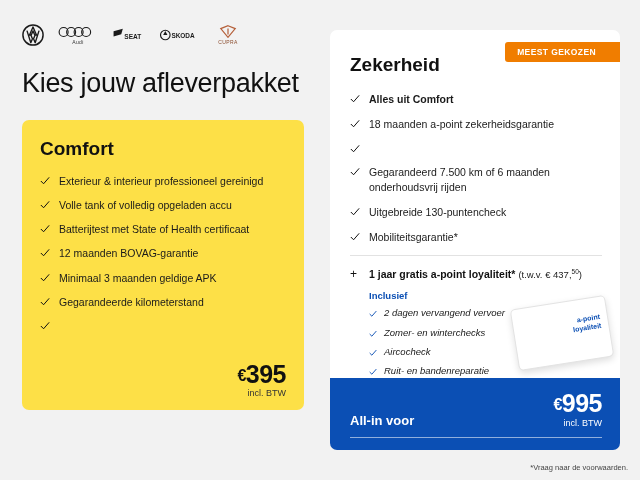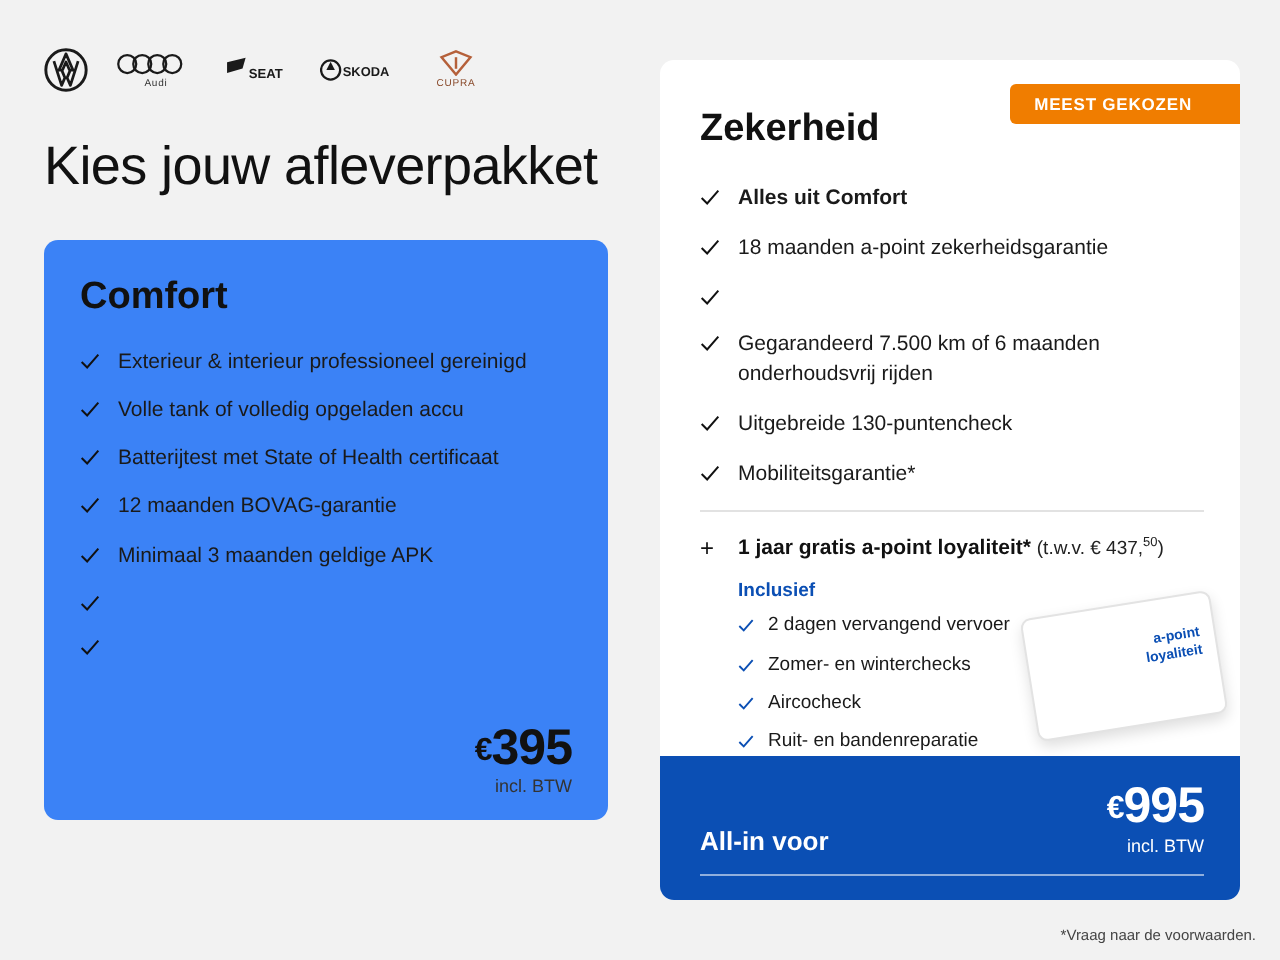--- a/index.html
+++ b/index.html
@@ -44,21 +44,21 @@
   }
   h1.headline {
     font-size: 27px;
     line-height: 1.18;
     font-weight: normal;
     color: #111;
     letter-spacing: -0.3px;
     margin-bottom: 20px;
   }
   .card {
-    background: #3b82f6;
+    background: #fde047;
     border-radius: 7px;
     padding: 18px 18px 14px 18px;
     position: relative;
   }
   .card-left { height: 290px; }
   h2.card-title {
     font-size: 19px;
     font-weight: bold;
     color: #111;
     margin-bottom: 14px;
@@ -158,20 +158,21 @@
   }
   ul.sub-list { list-style: none; margin-left: 19px; }
   ul.sub-list li {
     display: flex;
     align-items: flex-start;
     gap: 7px;
     font-size: 9.5px;
     line-height: 1.3;
     color: #1a1a1a;
     margin-bottom: 7px;
+    font-style: italic;
   }
   .check-sm {
     flex: 0 0 auto;
     width: 8px; height: 8px;
     margin-top: 2px;
     color: #0b4fb4;
   }
   
   .loyalty-card {
     position: absolute;
@@ -325,20 +326,21 @@
               </svg>
             </span>
           <span>Minimaal 3 maanden geldige APK</span>
         </li>
         <li>
           <span class="check">
               <svg width="10" height="10" viewBox="0 0 12 12">
                 <path d="M1 6 L4.3 9.3 L11 1.6" fill="none" stroke="currentColor" stroke-width="1.2"></path>
               </svg>
             </span>
+          <span>Gegarandeerde kilometerstand</span>
         </li>
         <li>
           <span class="check">
               <svg width="10" height="10" viewBox="0 0 12 12">
                 <path d="M1 6 L4.3 9.3 L11 1.6" fill="none" stroke="currentColor" stroke-width="1.2"></path>
               </svg>
             </span>
         </li>
       </ul>
       <div class="price-row">

